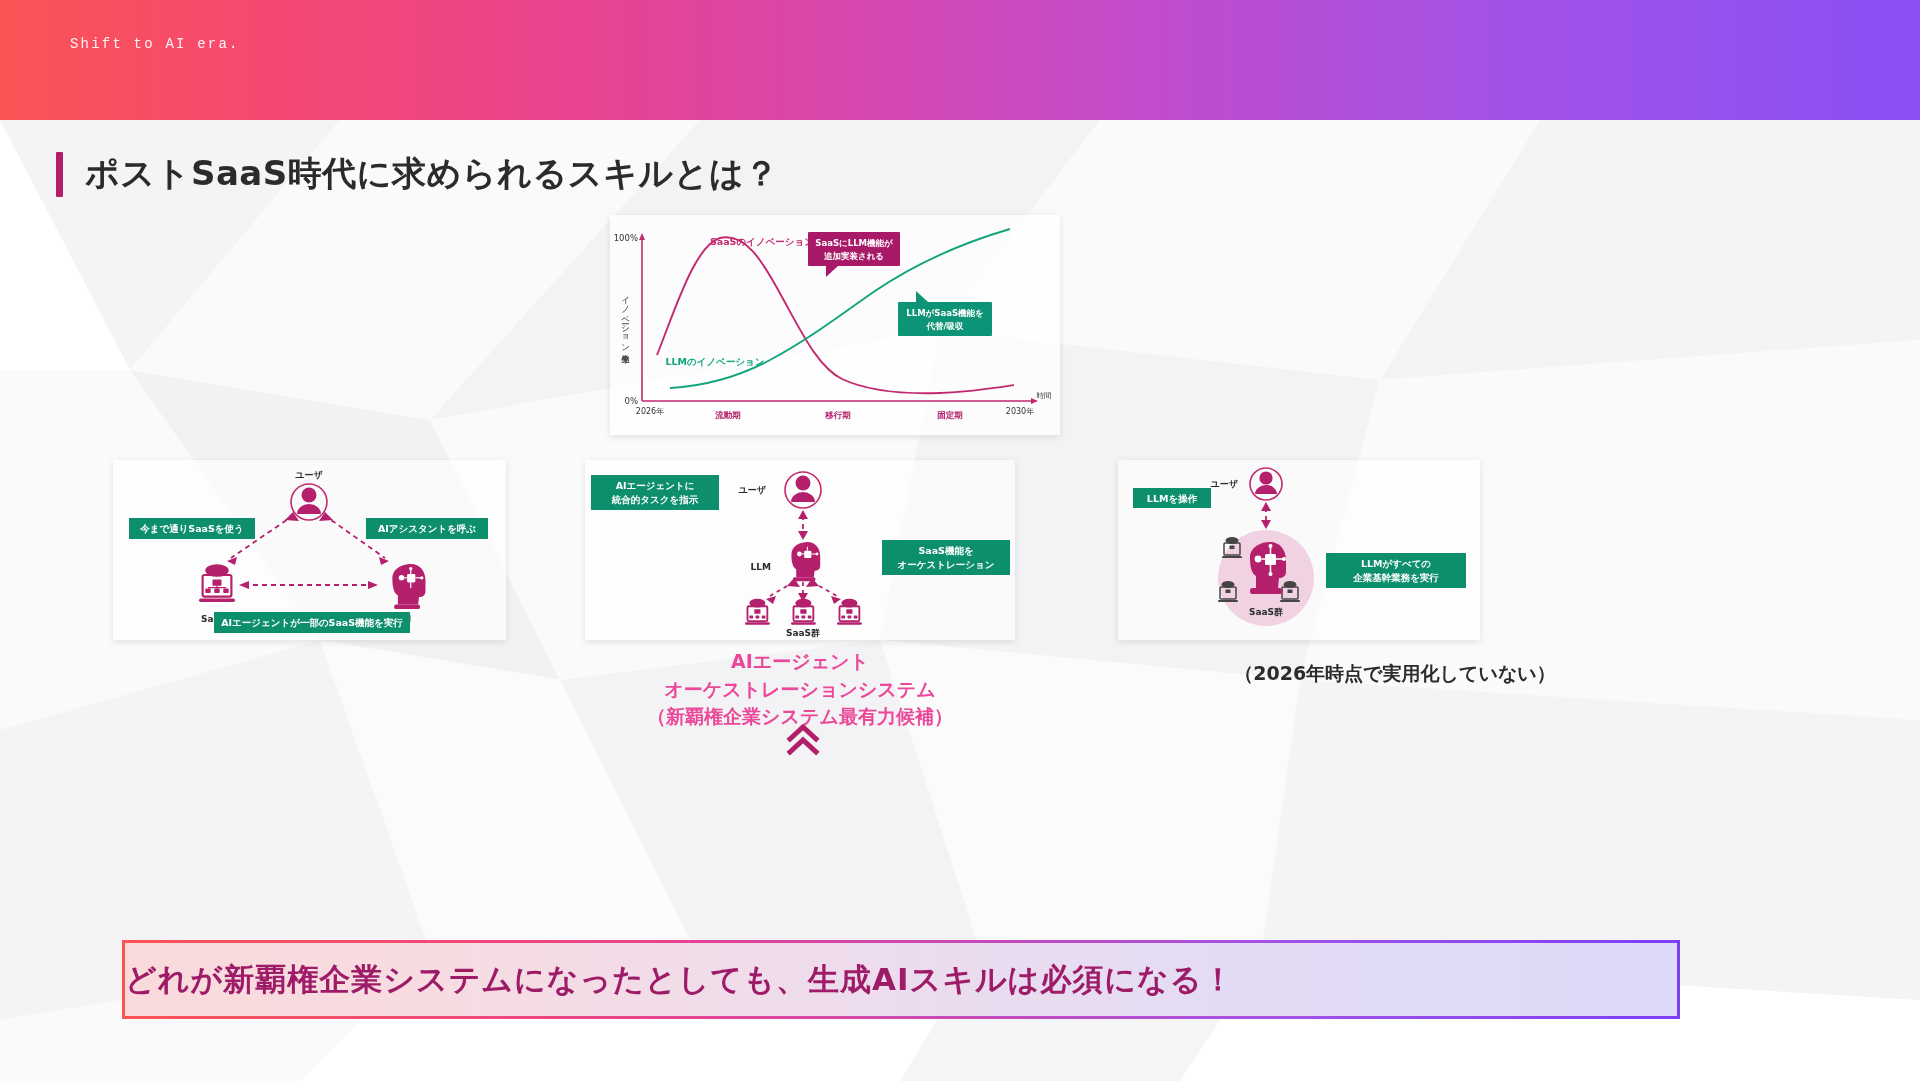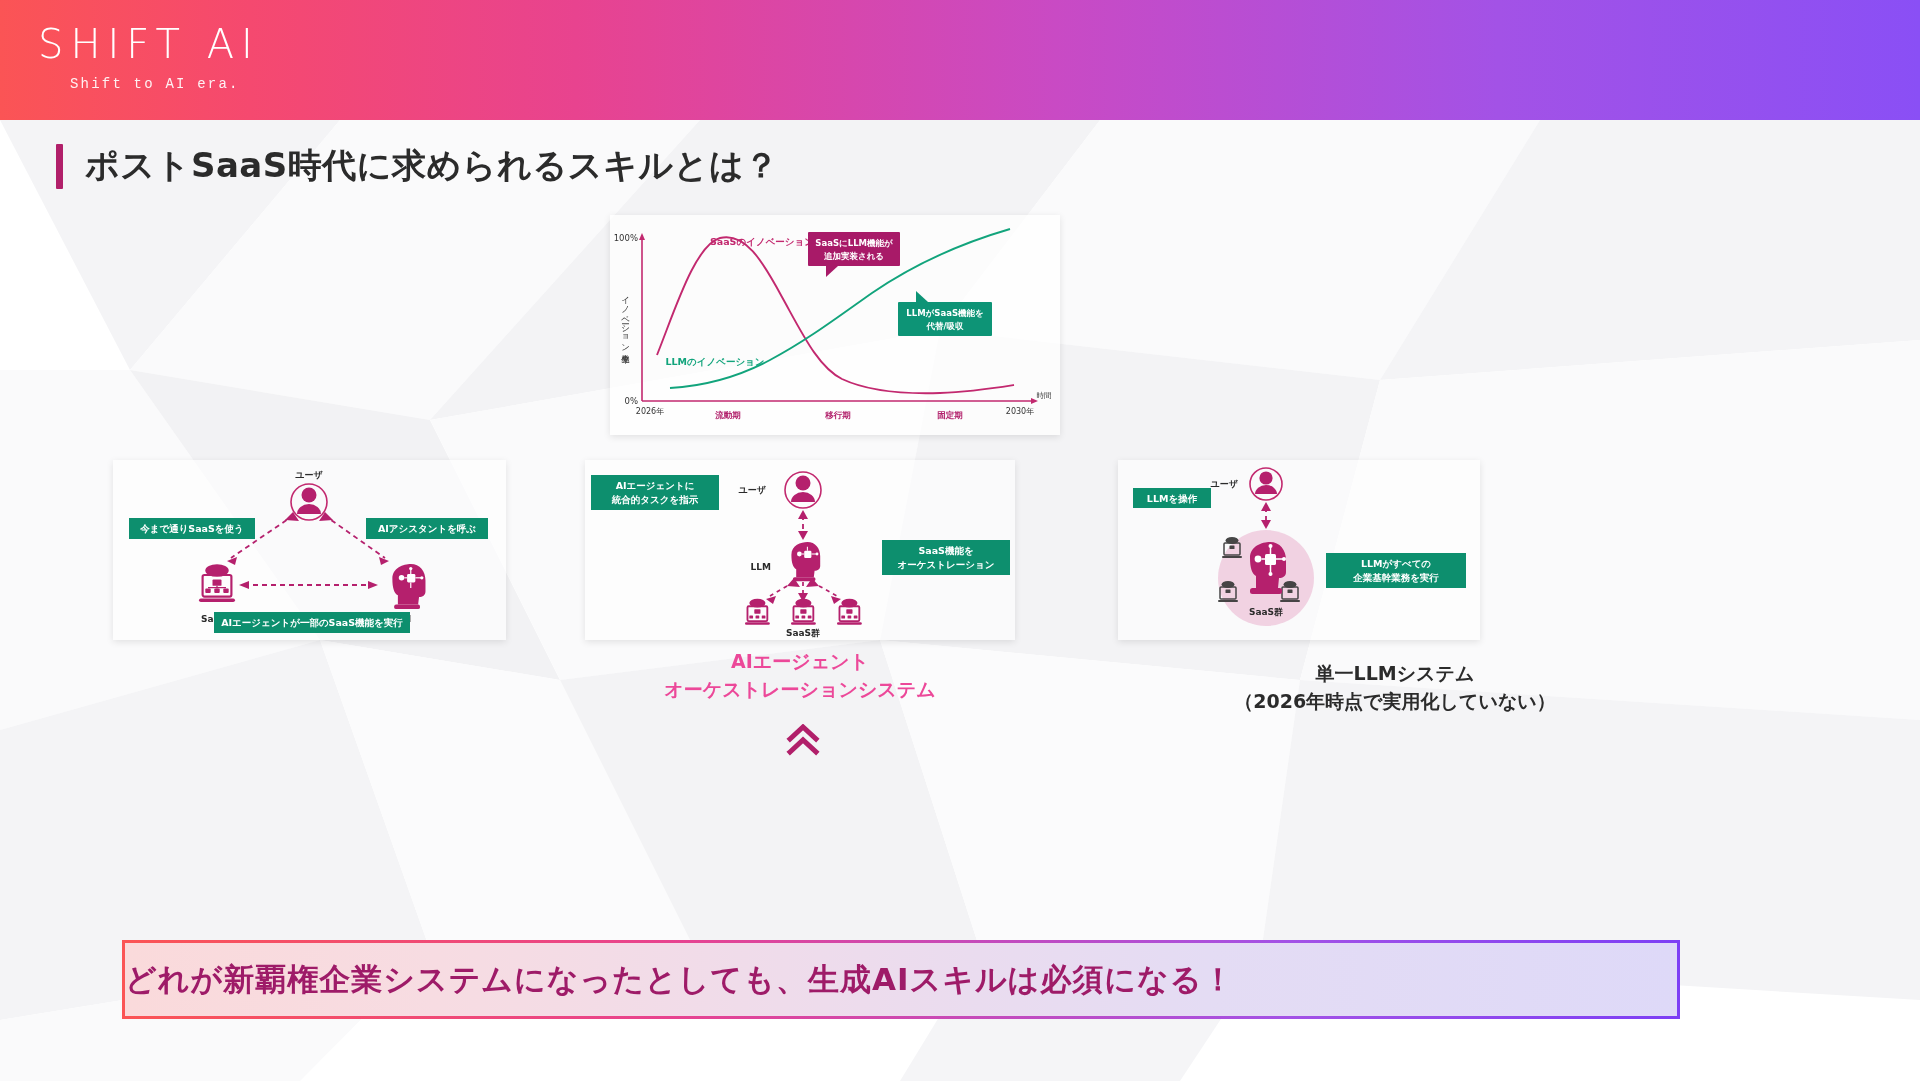--- a/index.html
+++ b/index.html
@@ -24,21 +24,21 @@
   .logo-sub{
     margin-top:12px;margin-left:32px;
     font-size:14px;letter-spacing:2.2px;color:#fff;opacity:.92;font-weight:300;
     font-family:Liberation Mono, monospace;
   }
 
   
   .bg-poly{position:absolute;left:0;top:120px;width:1920px;height:961px;pointer-events:none;}
 
   
-  .title-row{position:absolute;left:56px;top:143px;display:flex;align-items:center;gap:22px;}
+  .title-row{position:absolute;left:56px;top:151px;display:flex;align-items:center;gap:22px;}
   .title-bar{width:7px;height:45px;background:#b11f6a;border-radius:1px;}
   .title-text{
     font-size:34px;font-weight:bold;color:#2b2b2b;letter-spacing:.5px;
     font-family:"DejaVu Sans",sans-serif;white-space:nowrap;
   }
 
   
   .chart-card{
     position:absolute;left:610px;top:215px;width:450px;height:220px;
     background:rgba(255,255,255,.72);
@@ -85,21 +85,20 @@
   }
 
   
   text{font-family:"DejaVu Sans",sans-serif;}
 </style>
 </head>
 <body>
 
 <div class="header">
   <div class="logo-wrap">
-    <div class="logo-main">SHIFT AI</div>
     <div class="logo-sub">Shift to AI era.</div>
   </div>
 </div>
 
 <svg class="bg-poly" viewBox="0 0 1920 961">
   <defs>
     <linearGradient id="pg1" x1="0" y1="0" x2="1" y2="1">
       <stop offset="0%" stop-color="#f2f2f4"></stop>
         <stop offset="100%" stop-color="#fbfbfc"></stop>
     </linearGradient>
@@ -377,24 +376,24 @@
     <text x="278" y="121" text-anchor="middle" font-size="9.5" font-weight="bold" fill="#fff">企業基幹業務を実行</text>
   </g>
 </svg>
 
 <div class="caption caption-dark cap-1">
 </div>
 
 <div class="caption caption-pink cap-2">
   <div>AIエージェント</div>
   <div>オーケストレーションシステム</div>
+  <div>（新覇権企業システム最有力候補）</div>
 </div>
 
 <div class="caption caption-dark cap-3">
-  <div>単一LLMシステム</div>
   <div>（2026年時点で実用化していない）</div>
 </div>
 
 <svg class="chev" width="34" height="32" viewBox="0 0 34 32">
   <polyline points="4,15 17,3 30,15" fill="none" stroke="#b11f6a" stroke-width="5" stroke-linecap="square"></polyline>
   <polyline points="4,28 17,16 30,28" fill="none" stroke="#b11f6a" stroke-width="5" stroke-linecap="square"></polyline>
 </svg>
 
 <div class="banner">
   <div class="banner-text">どれが新覇権企業システムになったとしても、生成AIスキルは必須になる！</div>

